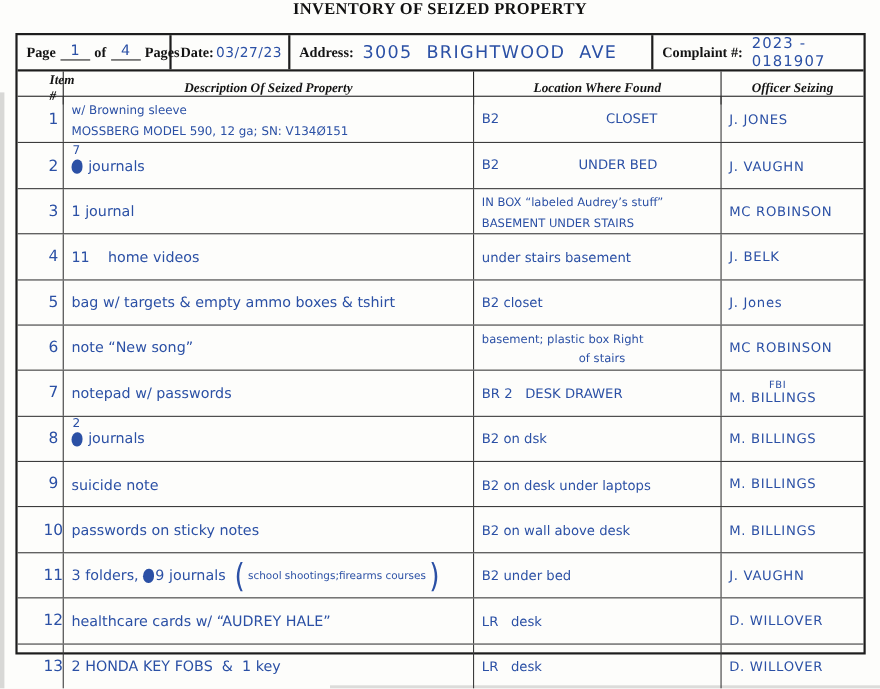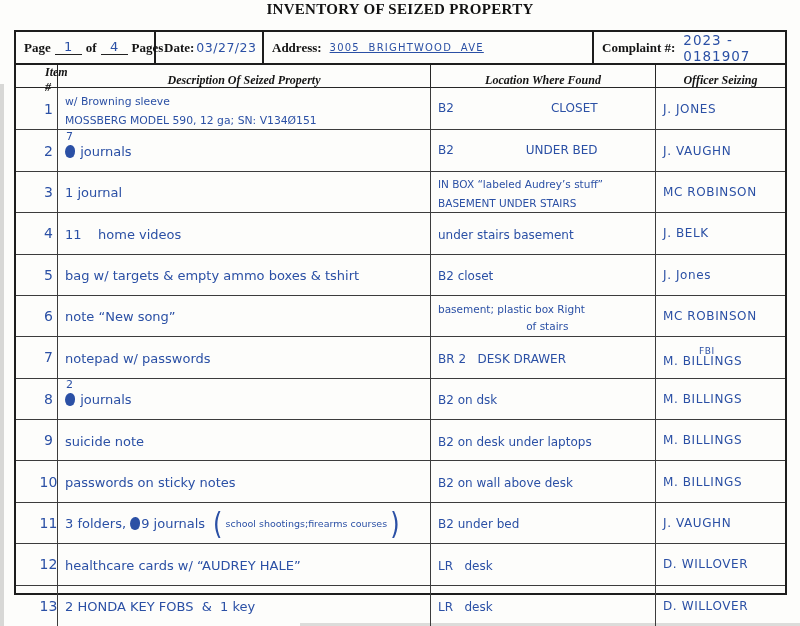--- a/index.html
+++ b/index.html
@@ -22,21 +22,21 @@
   .h-page { width:140px; }
   .h-date { width:108px; }
   .h-addr { width:330px; }
   .h-comp { flex:1; }
   .plabel { font-weight:bold; font-size:13px; color:#141414; white-space:pre; }
   .fill { display:inline-block; min-width:27px; border-bottom:1.5px solid #222; text-align:center;
     margin:0 4px; line-height:1.05; padding-bottom:1px; }
   .hw { font-family:"DejaVu Sans",sans-serif; color:var(--ink); white-space:pre-wrap; }
   .h-page .hw { font-size:13px; }
   .h-date .hw { font-size:12.5px; margin-left:2px; letter-spacing:.5px; }
-  .h-addr .hw { font-size:10px; margin-left:8px; letter-spacing:1.2px;text-decoration:underline; }
+  .h-addr .hw { font-size:16px; margin-left:8px; letter-spacing:1.2px; }
   .h-comp .hw { font-size:13.5px; margin-left:8px; letter-spacing:1px; }
 
   
   .col-hdr { display:grid; grid-template-columns:42px 373px 225px 1fr; height:23px;
     border-bottom:1.9px solid #262626; }
   .chcell { display:flex; align-items:center; justify-content:center;
     border-right:1.9px solid #262626; font-weight:bold; font-style:italic;
     font-size:12px; color:#141414; }
   .chcell:last-child { border-right:none; }
   .chcell.c-item { justify-content:flex-start; padding-left:5px; }

